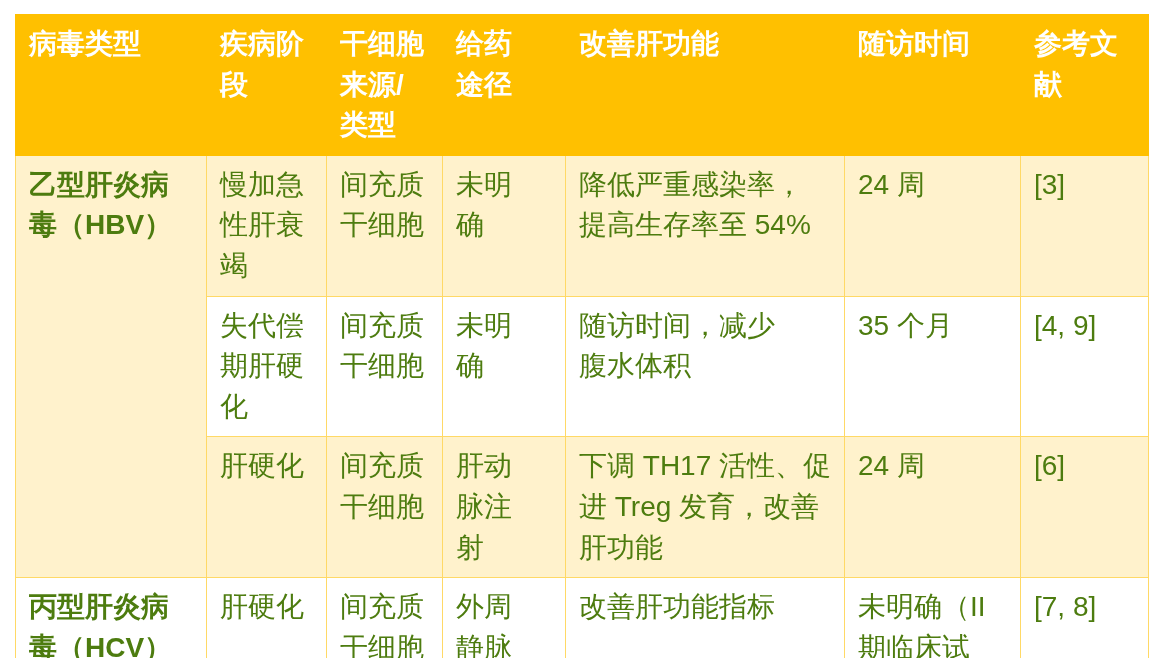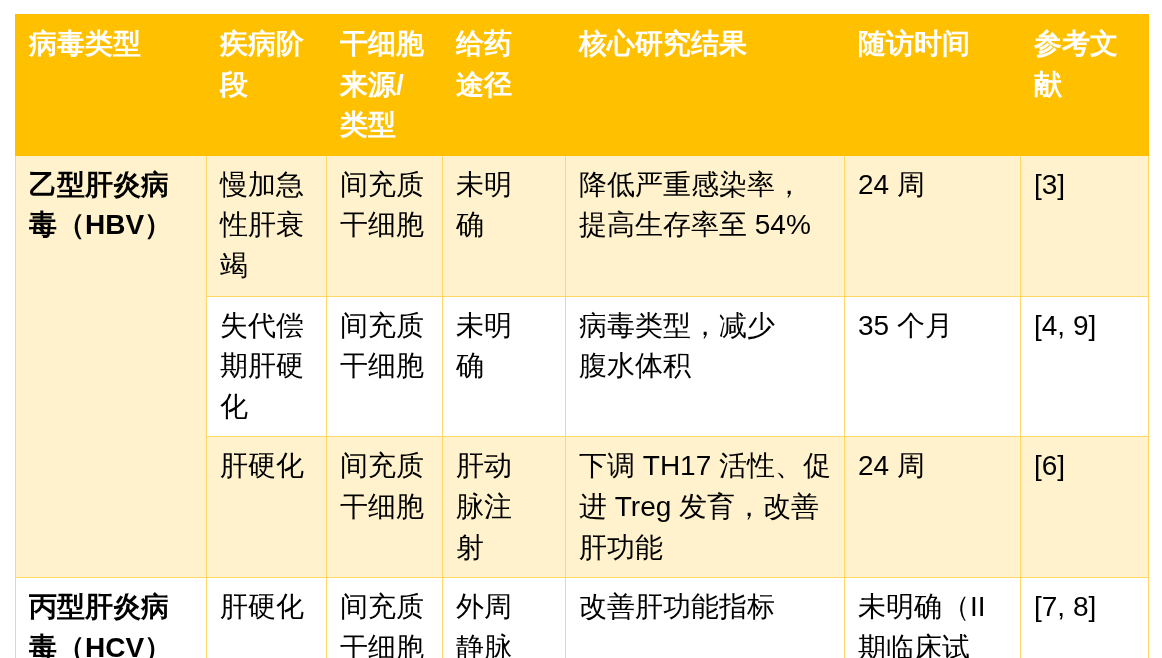--- a/index.html
+++ b/index.html
@@ -23,21 +23,21 @@
     border: 1.5px solid #FFD966;
   }
   th, td {
     vertical-align: top;
     text-align: left;
     padding: 9px 13px;
     font-size: 28px;
     line-height: 1.45;
     white-space: pre;
     overflow: hidden;
-    color: #000000;
+    color: #4d7c0f;
   }
   th {
     background: #FFC000;
     color: #FFFFFF;
     font-weight: bold;
     border: 1.5px solid #FFC000;
   }
   td {
     border: 1.5px solid #FFD966;
   }
@@ -68,21 +68,21 @@
     <thead>
       <tr class="header-row">
         <th>病毒类型</th>
         <th>疾病阶
 段</th>
         <th>干细胞
 来源/
 类型</th>
         <th>给药
 途径</th>
-        <th>核心研究结果</th>
+        <th>改善肝功能</th>
         <th>随访时间</th>
         <th>参考文
 献</th>
       </tr>
     </thead>
     <tbody>
       <tr class="row-1 band">
         <td class="virus-cell shaded" rowspan="3">乙型肝炎病
 毒（HBV）</td>
         <td>慢加急
@@ -98,21 +98,21 @@
         <td>[3]</td>
       </tr>
       <tr class="row-2 plain">
         <td>失代偿
 期肝硬
 化</td>
         <td>间充质
 干细胞</td>
         <td>未明
 确</td>
-        <td>病毒类型，减少
+        <td>随访时间，减少
 腹水体积</td>
         <td>35 个月</td>
         <td>[4, 9]</td>
       </tr>
       <tr class="row-3 band">
         <td>肝硬化</td>
         <td>间充质
 干细胞</td>
         <td>肝动
 脉注

